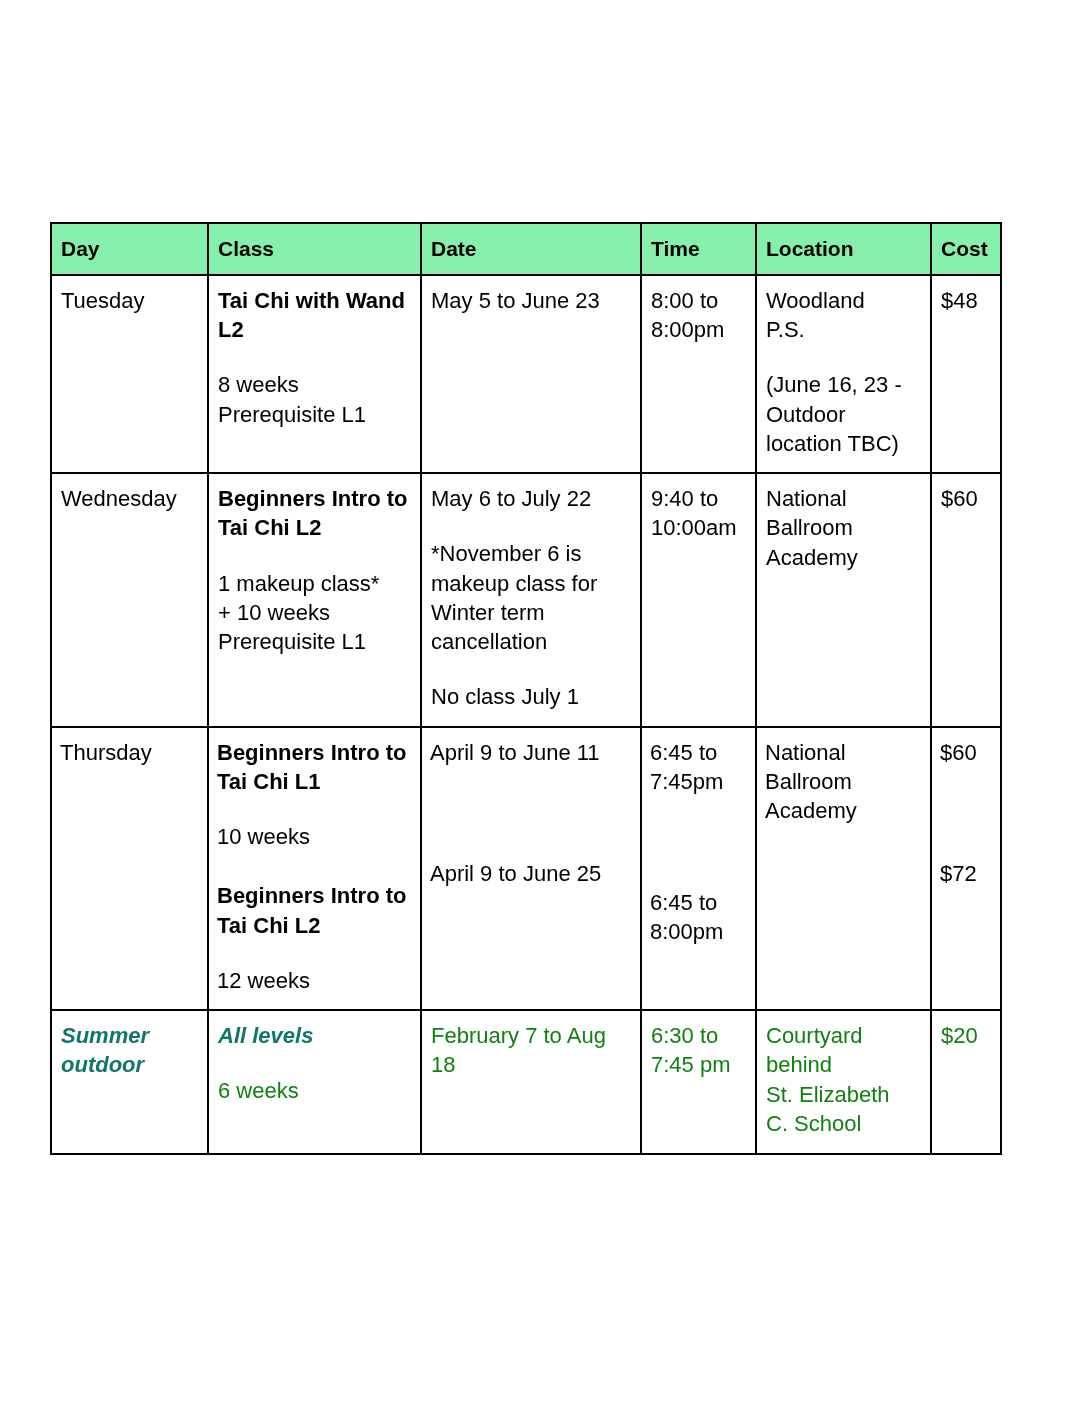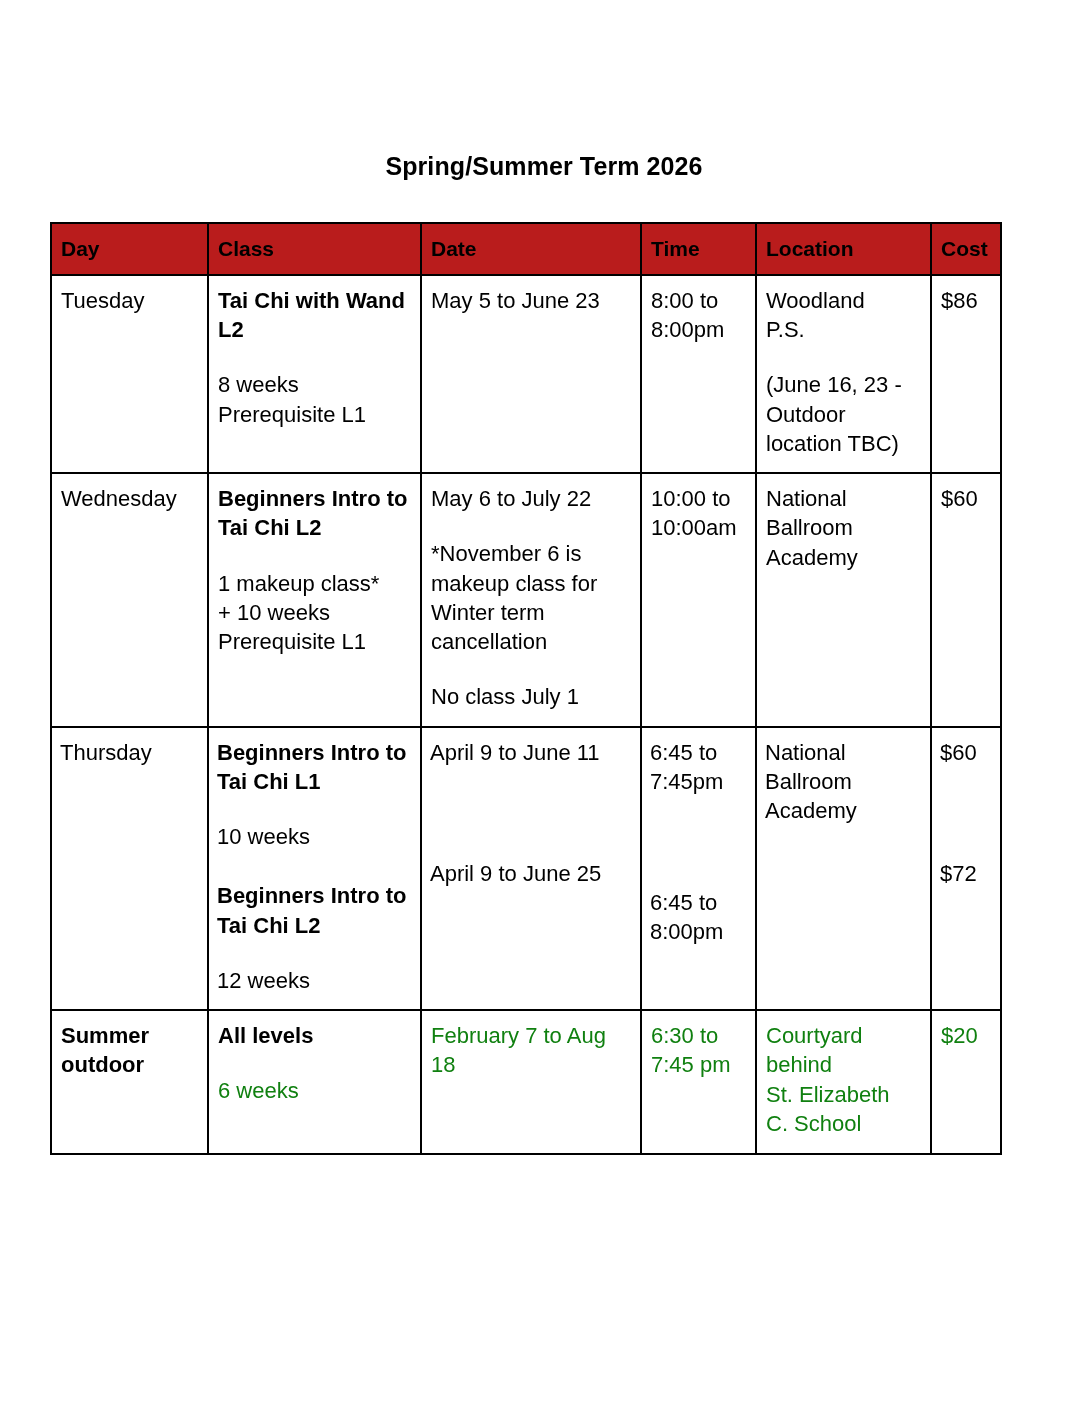--- a/index.html
+++ b/index.html
@@ -52,21 +52,21 @@
     vertical-align: top;
     padding: 10px 9px 14px 9px;
     font-size: 22px;
     line-height: 1.33;
     text-align: left;
     font-weight: normal;
     color: #000000;
   }
 
   .schedule-table thead th {
-    background: #b91c1c;
+    background: #86efac;
     font-weight: bold;
     font-size: 21px;
     padding-top: 11px;
     padding-bottom: 11px;
     height: 26px;
     vertical-align: middle;
   }
 
   
   col.c-day      { width: 157px; }
@@ -93,31 +93,31 @@
 
   .gap-sm { height: 26px; }
   .gap-md { height: 30px; }
   .gap-xl { height: 62px; }
 
   .green,
   .row-summer td {
     color: #108010;
   }
   .row-summer .strong-line {
-    color: #000000;
+    color: #0f766e;
+    font-style: italic;
   }
 
   .nowrap { white-space: nowrap; }
 </style>
 </head>
 <body>
 
 <div class="page">
 
-  <div class="doc-title">Spring/Summer Term 2026</div>
 
   <table class="schedule-table">
     <colgroup>
       <col class="c-day">
         <col class="c-class">
         <col class="c-date">
       <col class="c-time">
         <col class="c-location">
         <col class="c-cost">
     </colgroup>
@@ -152,21 +152,21 @@
         </td>
         <td>
           <span class="plain-line">Woodland</span>
           <span class="plain-line">P.S.</span>
           <span class="gap-sm cell-block"></span>
           <span class="plain-line">(June 16, 23 -</span>
           <span class="plain-line">Outdoor</span>
           <span class="plain-line">location TBC)</span>
         </td>
         <td>
-          <span class="plain-line">$86</span>
+          <span class="plain-line">$48</span>
         </td>
       </tr>
 
       <tr class="row-wednesday">
         <td>
           <span class="plain-line">Wednesday</span>
         </td>
         <td>
           <span class="strong-line">Beginners Intro to Tai Chi L2</span>
           <span class="gap-sm cell-block"></span>
@@ -175,21 +175,21 @@
           <span class="plain-line">Prerequisite L1</span>
         </td>
         <td>
           <span class="plain-line">May 6 to July 22</span>
           <span class="gap-sm cell-block"></span>
           <span class="plain-line">*November 6 is makeup class for Winter term cancellation</span>
           <span class="gap-sm cell-block"></span>
           <span class="plain-line">No class July 1</span>
         </td>
         <td>
-          <span class="plain-line nowrap">10:00 to</span>
+          <span class="plain-line nowrap">9:40 to</span>
           <span class="plain-line nowrap">10:00am</span>
         </td>
         <td>
           <span class="plain-line">National</span>
           <span class="plain-line">Ballroom</span>
           <span class="plain-line">Academy</span>
         </td>
         <td>
           <span class="plain-line">$60</span>
         </td>

